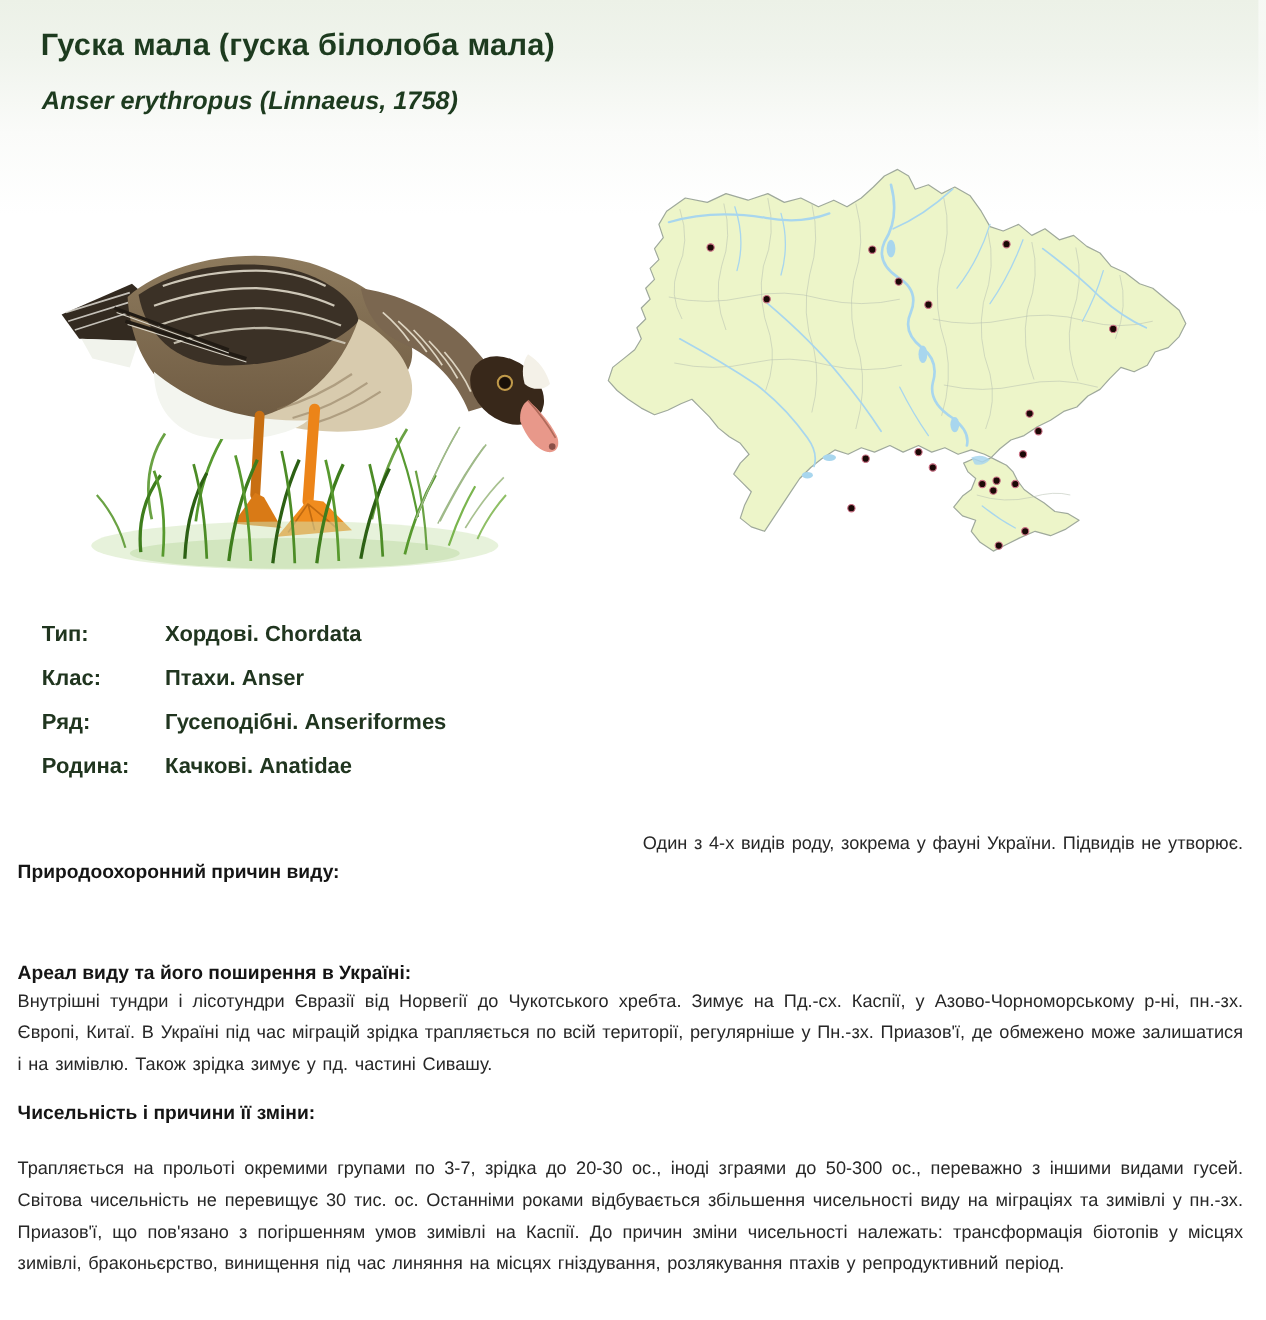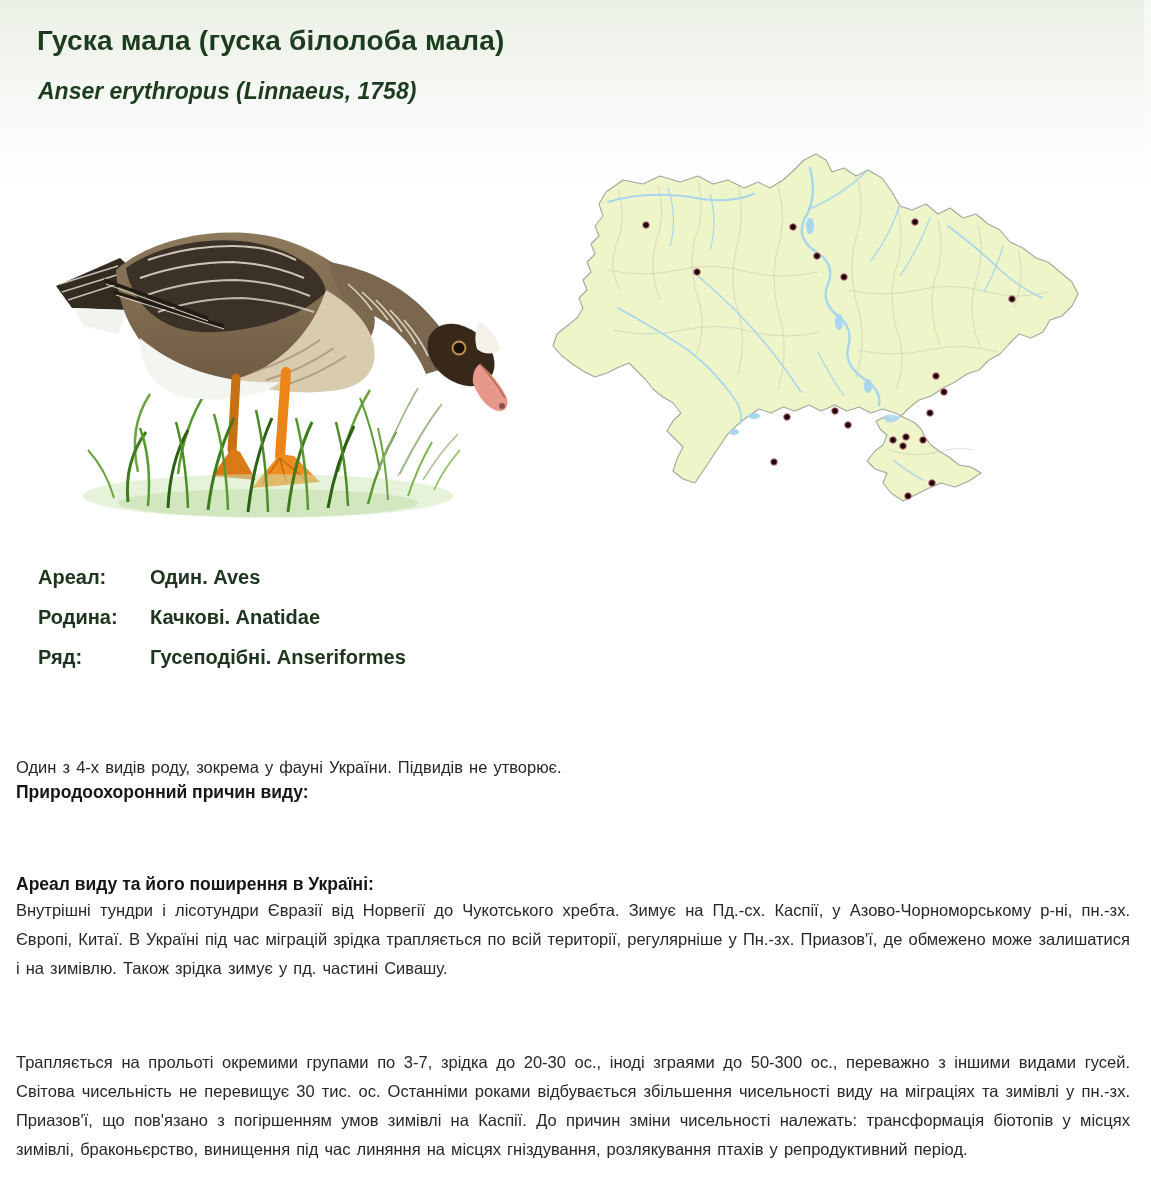--- a/index.html
+++ b/index.html
@@ -25,21 +25,21 @@
     background:linear-gradient(180deg,rgba(255,255,255,.55),rgba(255,255,255,0));}
   .title{position:absolute;left:37px;top:6px;font-size:28px;font-weight:bold;color:var(--title-color);letter-spacing:.2px;}
   .subtitle{position:absolute;left:38px;top:59px;font-size:23px;font-weight:bold;font-style:italic;color:var(--title-color);}
   .goose-fig{position:absolute;left:28px;top:222px;width:480px;height:305px;}
   .map-fig{position:absolute;left:548px;top:150px;width:537px;height:361px;}
   .taxonomy{position:absolute;left:38px;top:566px;}
   .tax-row{display:flex;height:40px;}
   .tax-label{width:112px;font-weight:bold;font-size:20px;color:var(--tax-color);}
   .tax-value{font-weight:bold;font-size:20px;color:var(--tax-color);}
   .body-text{position:absolute;left:16px;width:1114px;font-size:16.5px;color:var(--text-color);
-    line-height:29px;word-spacing:1.5px;}
+    line-height:29px;word-spacing:1.5px;text-align:right;}
   .body-text.justify{text-align:justify;margin-top:20px;}
   .sec-heading{position:absolute;left:16px;width:1114px;font-size:17.5px;font-weight:bold;color:var(--heading-color);}
   .intro{top:736px;}
   .h-status{top:782px;}
   .t-status{top:808px;}
   .h-areal{top:874px;}
   .t-areal{top:876px;}
   .h-num{top:1001px;}
   .t-num{top:1028px;}
   
@@ -198,34 +198,39 @@
         <circle cx="355" cy="296" r="3.3" class="dot"></circle>
         <circle cx="375" cy="290" r="3.3" class="dot"></circle>
         <circle cx="226" cy="312" r="3.3" class="dot"></circle>
         <circle cx="384" cy="333" r="3.3" class="dot"></circle>
         <circle cx="360" cy="346" r="3.3" class="dot"></circle>
       </g>
   </svg>
 
   <div class="taxonomy">
     <div class="tax-row">
-      <span class="tax-label">Ареал:</span>
-      <span class="tax-value">Один. Aves</span>
+      <span class="tax-label">Тип:</span>
+      <span class="tax-value">Хордові. Chordata</span>
+    </div>
+    <div class="tax-row">
+      <span class="tax-label">Клас:</span>
+      <span class="tax-value">Птахи. Anser</span>
+    </div>
+    <div class="tax-row">
+      <span class="tax-label">Ряд:</span>
+      <span class="tax-value">Гусеподібні. Anseriformes</span>
     </div>
     <div class="tax-row">
       <span class="tax-label">Родина:</span>
       <span class="tax-value">Качкові. Anatidae</span>
     </div>
-    <div class="tax-row">
-      <span class="tax-label">Ряд:</span>
-      <span class="tax-value">Гусеподібні. Anseriformes</span>
-    </div>
   </div>
 
   <p class="body-text intro">Один з 4-х видів роду, зокрема у фауні України. Підвидів не утворює.</p>
 
   <div class="sec-heading h-status">Природоохоронний причин виду:</div>
 
   <div class="sec-heading h-areal">Ареал виду та його поширення в Україні:</div>
   <p class="body-text justify t-areal">Внутрішні тундри і лісотундри Євразії від Норвегії до Чукотського хребта. Зимує на Пд.-сх. Каспії, у Азово-Чорноморському р-ні, пн.-зх. Європі, Китаї. В Україні під час міграцій зрідка трапляється по всій території, регулярніше у Пн.-зх. Приазов'ї, де обмежено може залишатися і на зимівлю. Також зрідка зимує у пд. частині Сивашу.</p>
 
+  <div class="sec-heading h-num">Чисельність і причини її зміни:</div>
   <p class="body-text justify t-num">Трапляється на прольоті окремими групами по 3-7, зрідка до 20-30 ос., іноді зграями до 50-300 ос., переважно з іншими видами гусей. Світова чисельність не перевищує 30 тис. ос. Останніми роками відбувається збільшення чисельності виду на міграціях та зимівлі у пн.-зх. Приазов'ї, що пов'язано з погіршенням умов зимівлі на Каспії. До причин зміни чисельності належать: трансформація біотопів у місцях зимівлі, браконьєрство, винищення під час линяння на місцях гніздування, розлякування птахів у репродуктивний період.</p>
 </div>
 
 </body></html>

